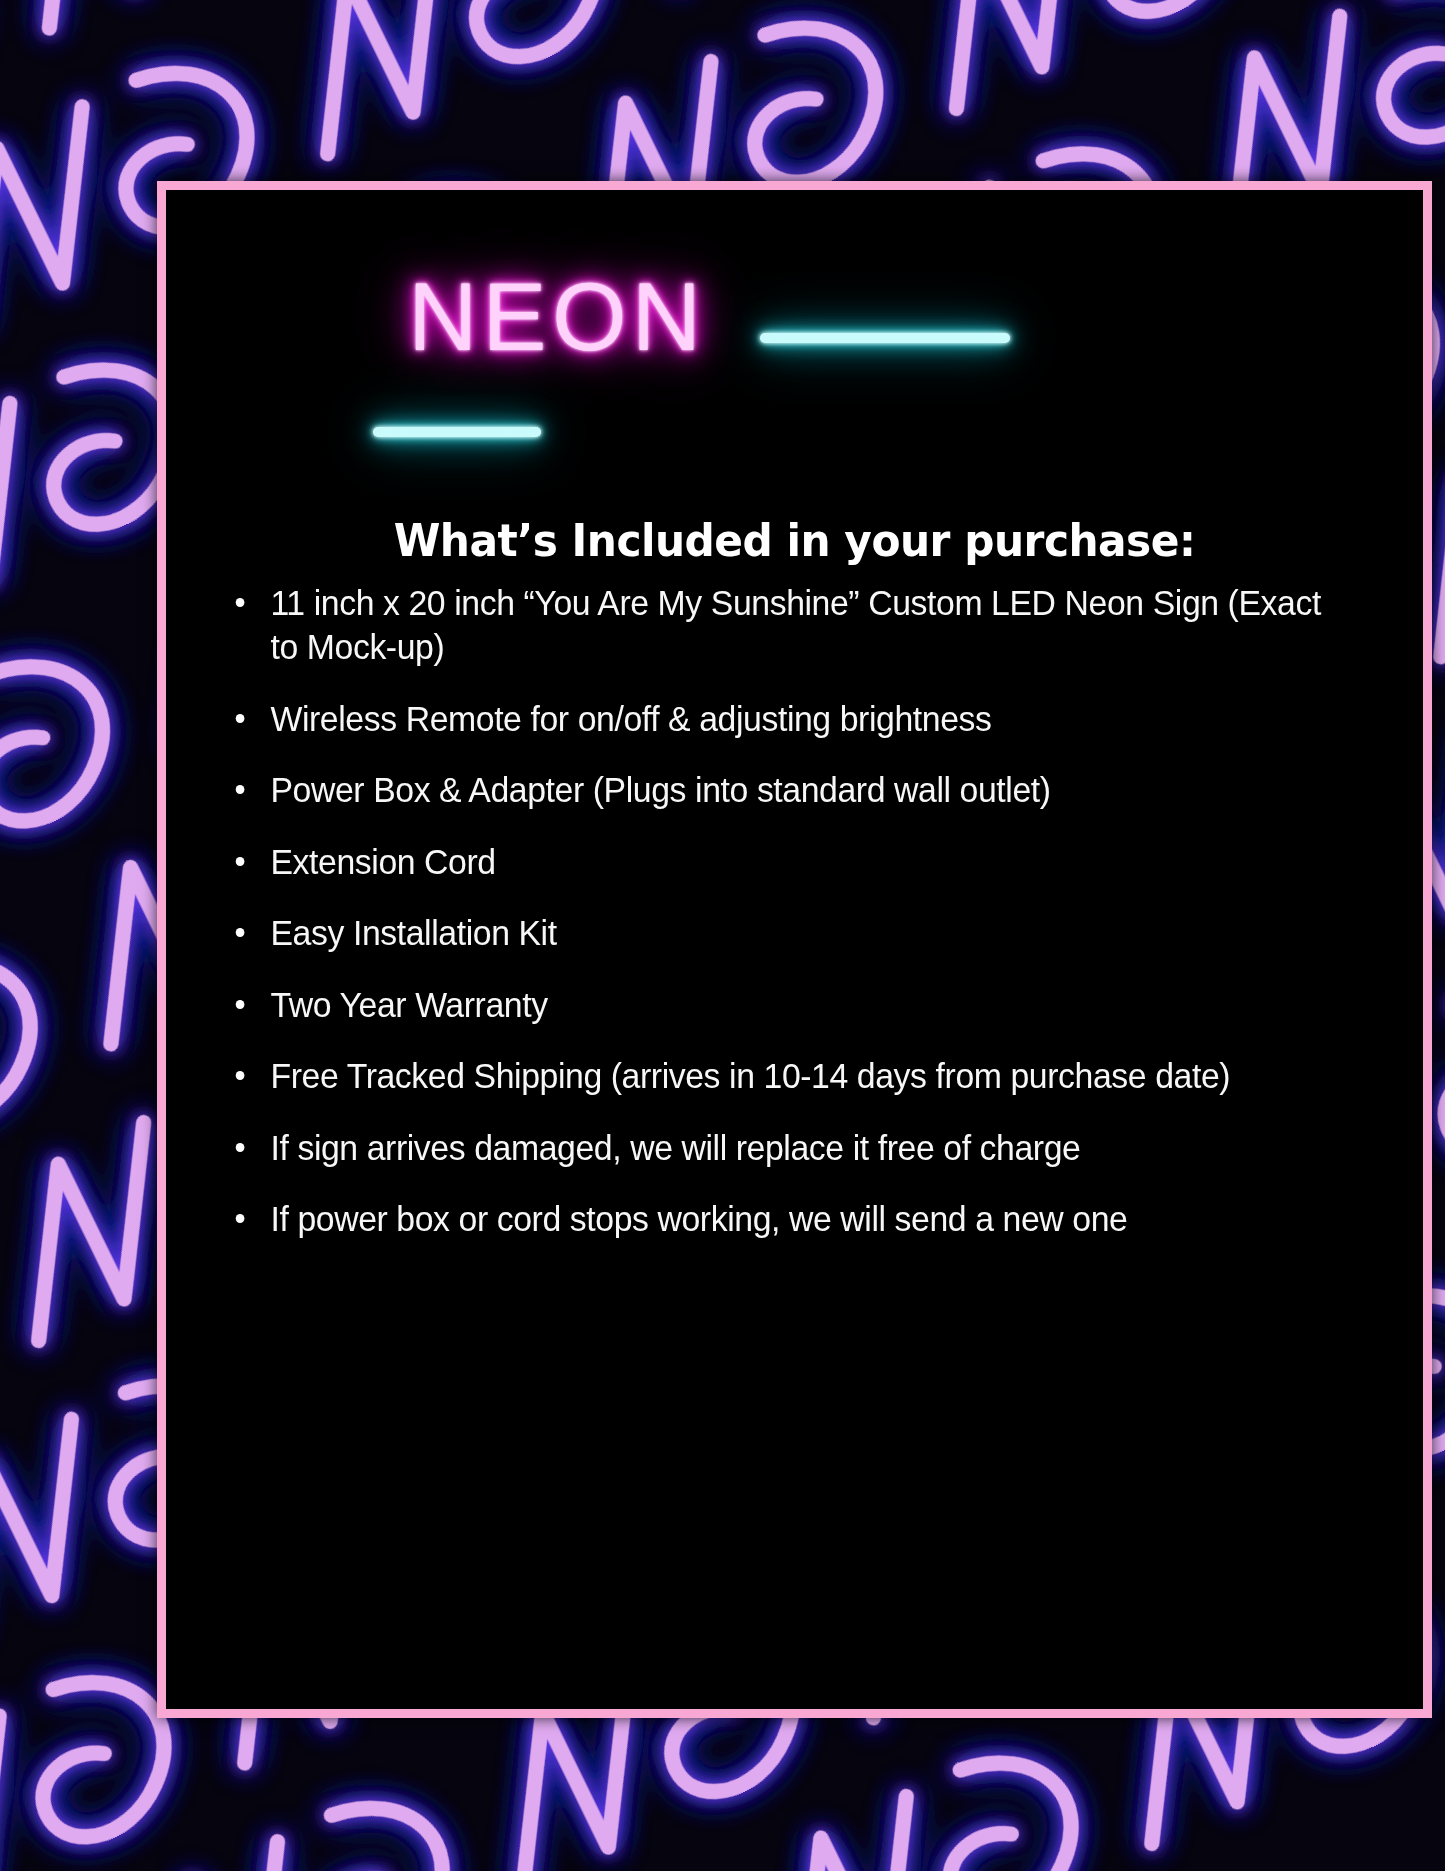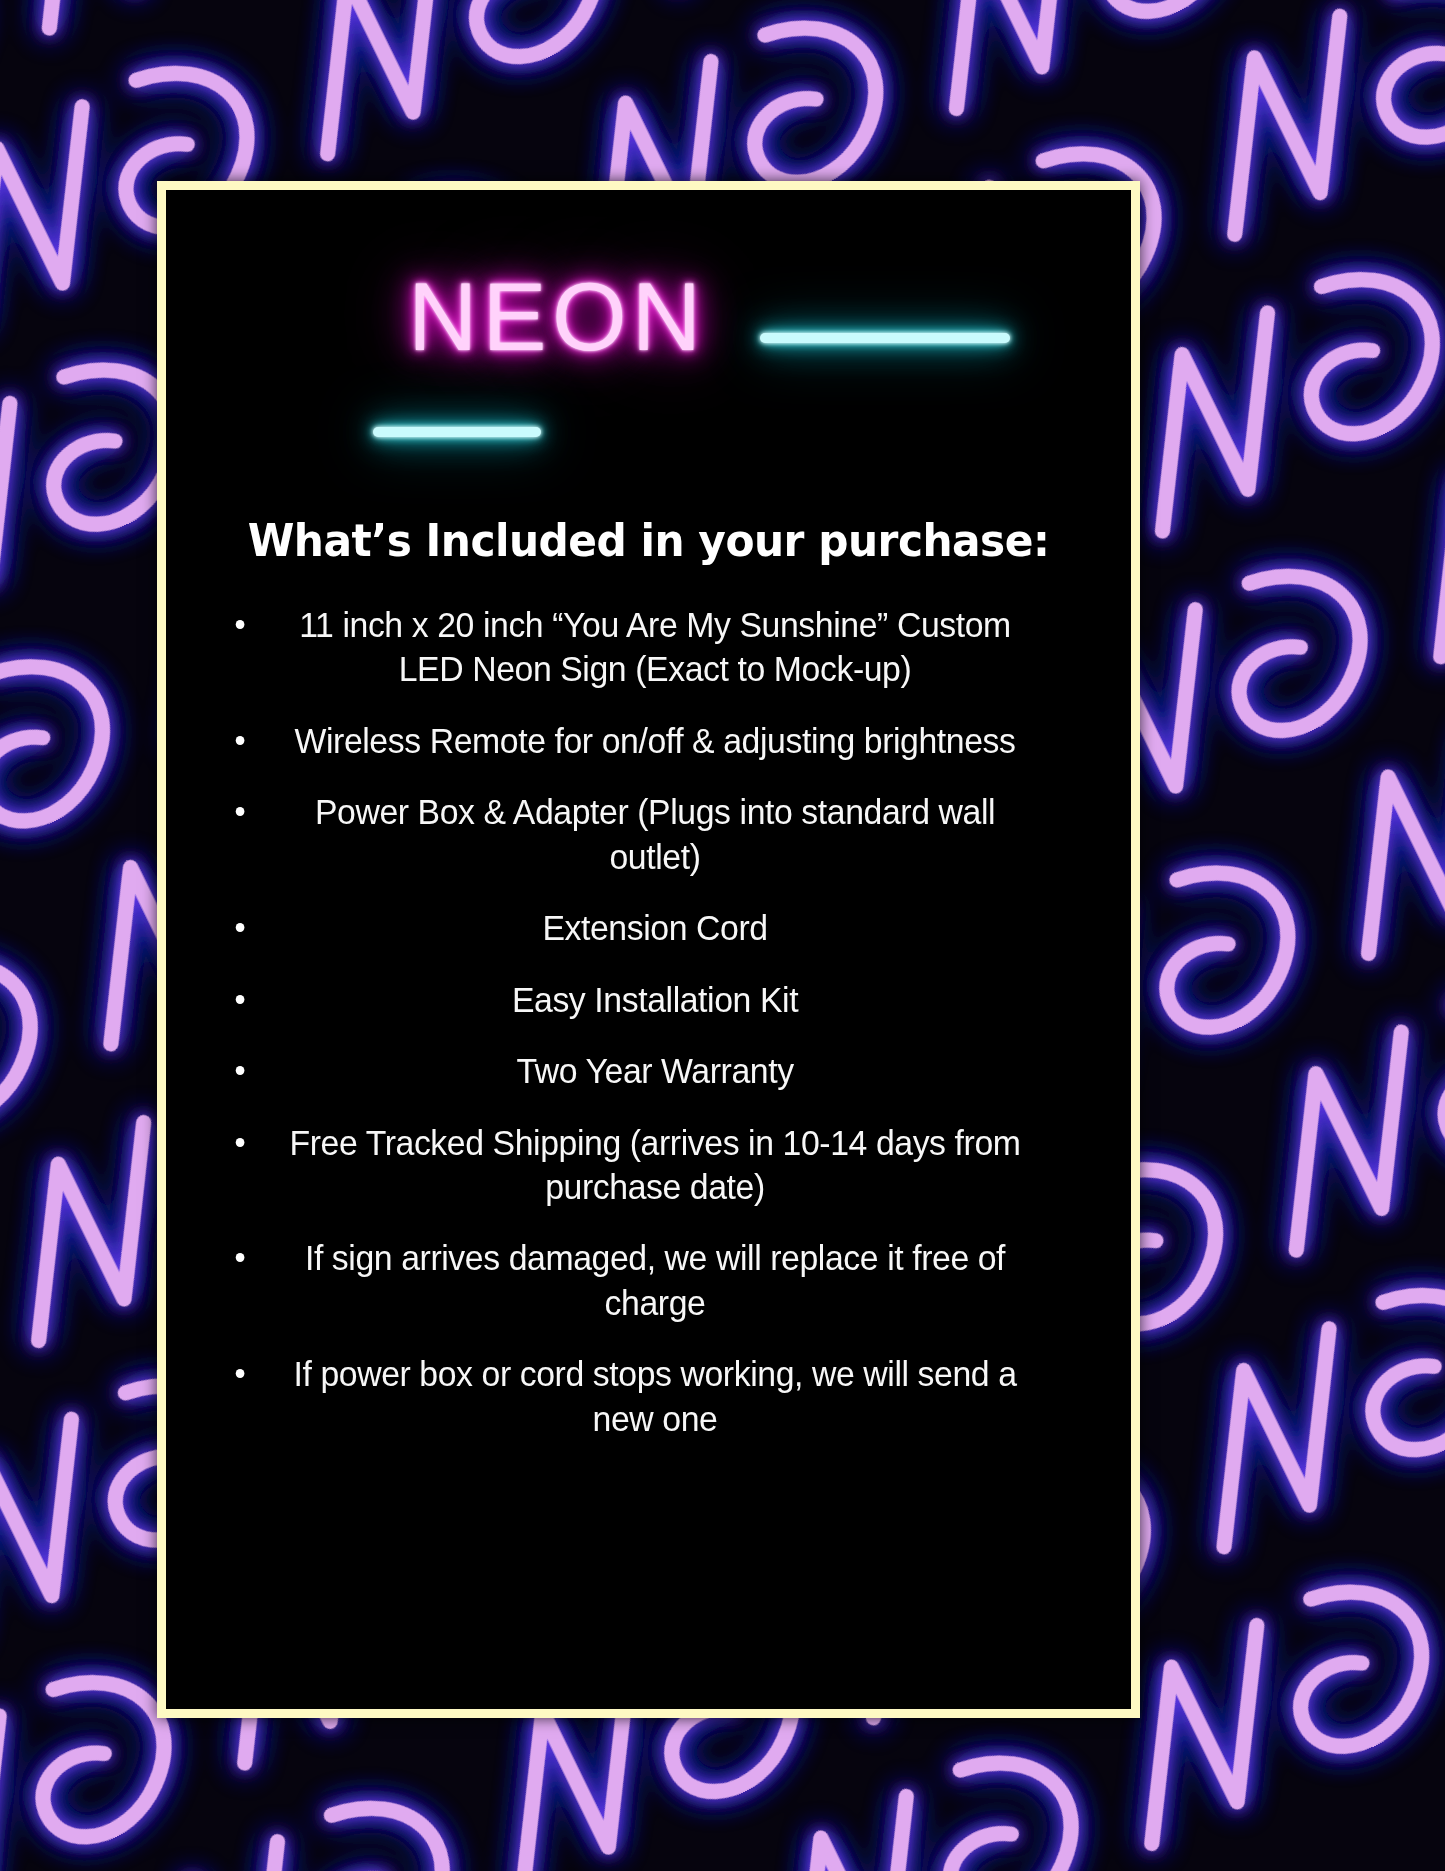--- a/index.html
+++ b/index.html
@@ -21,22 +21,22 @@
   #bg-pattern svg{
     position:absolute; top:0; left:0;
     width:1445px; height:1871px;
     display:block;
   }
 
   
   #content-frame{
     position:absolute;
     left:157px; top:181px;
-    width:983px; height:1537px;
-    background:#fef9c3;
+    width:1275px; height:1537px;
+    background:#f9a8d4;
     padding:9px;
     box-shadow:0 0 14px rgba(0,0,0,0.75);
   }
   #content-panel{
     width:100%; height:100%;
     background:#000000;
     position:relative;
     overflow:hidden;
   }
 
@@ -92,23 +92,22 @@
     font-family:"DejaVu Sans", sans-serif;
     font-weight:bold;
     font-size:45px;
     letter-spacing:-0.012em;
     transform:scaleX(0.94);
   }
 
   
   #included-list{
     list-style:none;
-    margin:36px 62px 0 62px;
+    margin:14px 62px 0 62px;
     padding:0;
-    text-align:center;
   }
   #included-list li{
     position:relative;
     color:#f7f7f7;
     font-family:"Liberation Sans", sans-serif;
     font-size:35px;
     line-height:1.27;
     font-weight:400;
     padding-left:44px;
     margin-bottom:27px;

